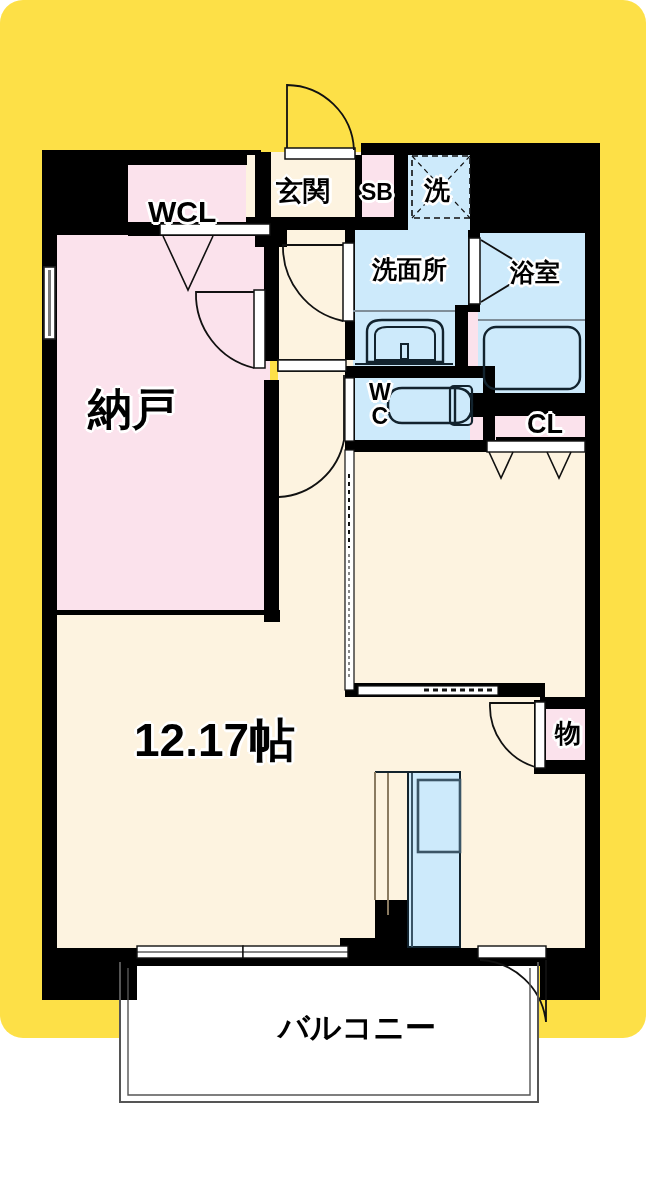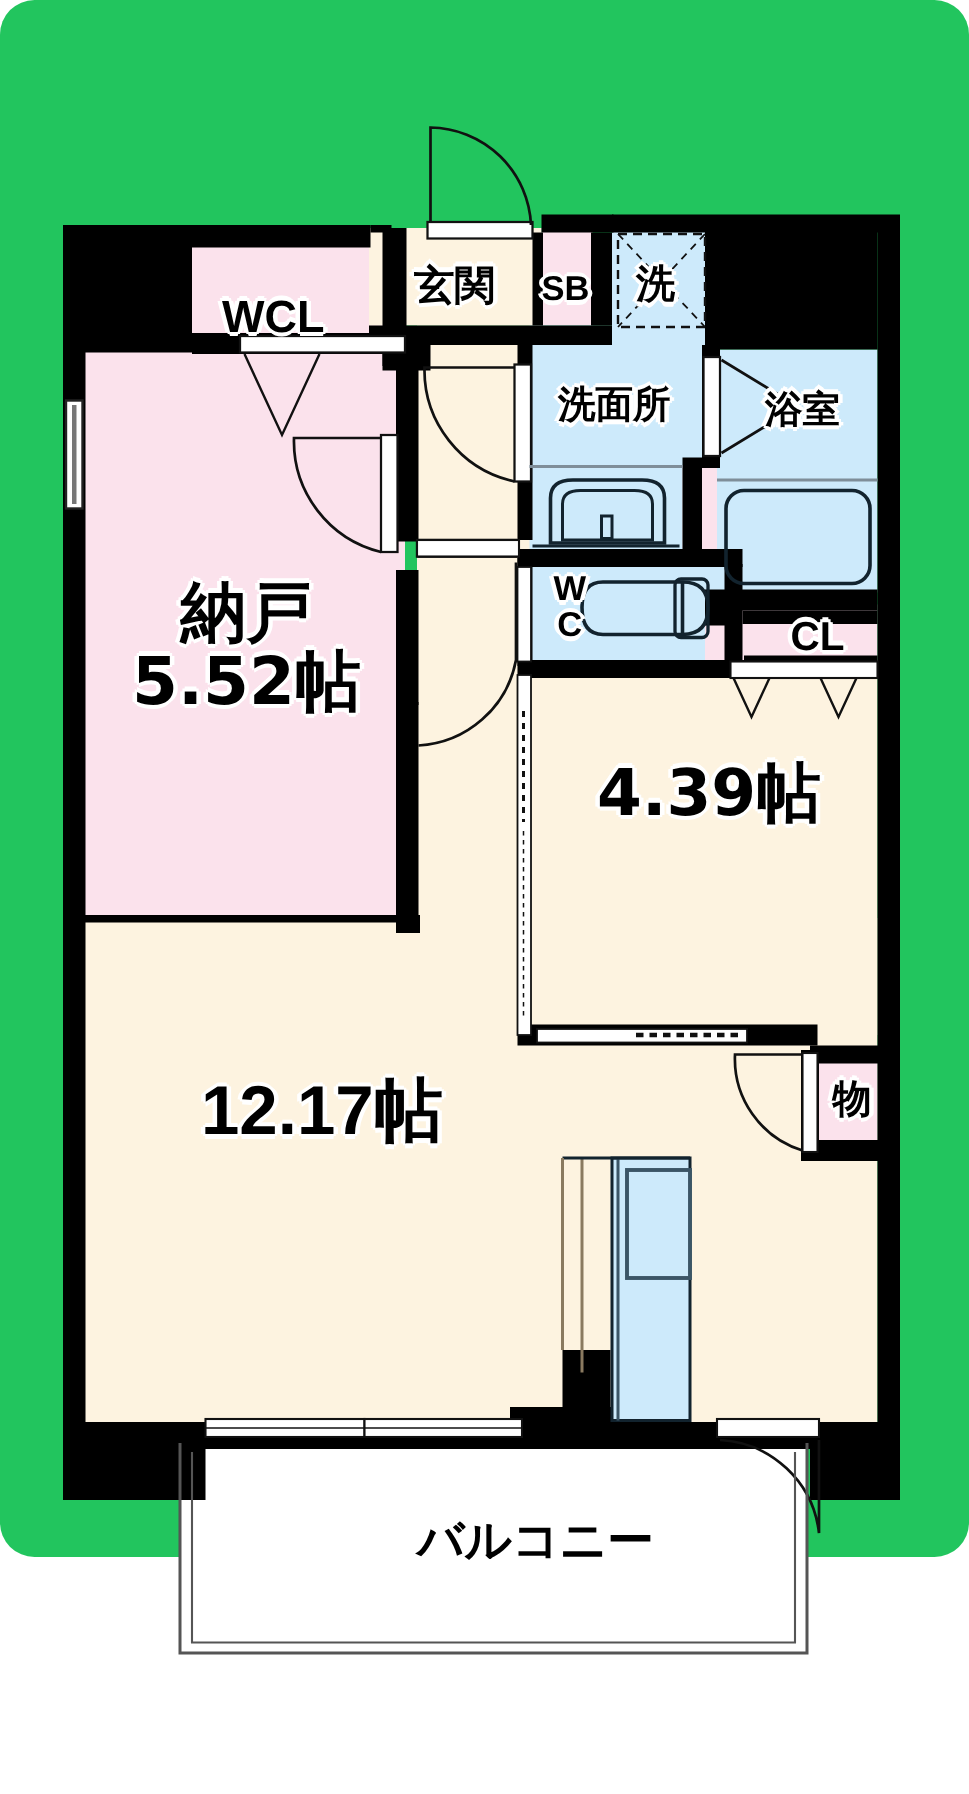--- a/index.html
+++ b/index.html
@@ -11,21 +11,21 @@
   body {
     width: 646px;
     height: 1196px;
     font-family: "Liberation Sans", "DejaVu Sans", sans-serif;
     overflow: hidden;
   }
   #plan-root {
     position: relative;
     width: 646px;
     height: 1038px;
-    background: #22c55e;
+    background: #fde047;
     border-radius: 23px;
   }
   #plan-svg {
     position: absolute;
     left: 0;
     top: 0;
     width: 646px;
     height: 1196px;
     display: block;
   }
@@ -276,27 +276,27 @@
         <line x1="412" y1="772" x2="412" y2="947" stroke="#3b5566" stroke-width="2"></line>
         <path d="M 388 772 L 388 915" fill="none" stroke="#8a7a60" stroke-width="2"></path>
         <path d="M 375 772 L 460 772" fill="none" stroke="#12232e" stroke-width="2"></path>
         <path d="M 375 772 L 375 900" fill="none" stroke="#8a7a60" stroke-width="2"></path>
       </g>
     </g>
   </svg>
 
   <div id="labels">
       <div class="lbl halo" style="left: 148px; top: 197px; font-size: 30px; font-family: &quot;Liberation Sans&quot;, &quot;DejaVu Sans&quot;, sans-serif; letter-spacing: 0px;"><span class="l1">WCL</span></div>
-      <div class="lbl halo" style="left: 88px; top: 387px; font-size: 44px; font-family: &quot;DejaVu Sans&quot;, &quot;Liberation Sans&quot;, sans-serif;"><span class="l1">納戸</span><span class="l2" style="margin-top: 2px;">5.52帖</span></div>
+      <div class="lbl halo" style="left: 88px; top: 387px; font-size: 44px; font-family: &quot;DejaVu Sans&quot;, &quot;Liberation Sans&quot;, sans-serif;"><span class="l1">納戸</span></div>
       <div class="lbl halo" style="left: 276px; top: 177px; font-size: 27px; font-family: &quot;DejaVu Sans&quot;, &quot;Liberation Sans&quot;, sans-serif;"><span class="l1">玄関</span></div>
       <div class="lbl halo" style="left: 361px; top: 180px; font-size: 23px; font-family: &quot;Liberation Sans&quot;, &quot;DejaVu Sans&quot;, sans-serif; letter-spacing: 0px; line-height: 1.05;"><span class="l1">SB</span></div>
       <div class="lbl halo" style="left: 424px; top: 177px; font-size: 26px; font-family: &quot;DejaVu Sans&quot;, &quot;Liberation Sans&quot;, sans-serif;"><span class="l1">洗</span></div>
       <div class="lbl halo" style="left: 372px; top: 257px; font-size: 25px; font-family: &quot;DejaVu Sans&quot;, &quot;Liberation Sans&quot;, sans-serif;"><span class="l1">洗面所</span></div>
       <div class="lbl halo" style="left: 510px; top: 260px; font-size: 25px; font-family: &quot;DejaVu Sans&quot;, &quot;Liberation Sans&quot;, sans-serif;"><span class="l1">浴室</span></div>
       <div class="lbl halo" style="left: 369px; top: 380px; font-size: 23px; font-family: &quot;Liberation Sans&quot;, &quot;DejaVu Sans&quot;, sans-serif; letter-spacing: 0px; line-height: 1.05;"><span class="l1">W<br>C</span></div>
       <div class="lbl halo" style="left: 527px; top: 411px; font-size: 27px; font-family: &quot;Liberation Sans&quot;, &quot;DejaVu Sans&quot;, sans-serif; letter-spacing: 0px;"><span class="l1">CL</span></div>
-      <div class="lbl halo" style="left: 398px; top: 506px; font-size: 43px; font-family: &quot;DejaVu Sans&quot;, &quot;Liberation Sans&quot;, sans-serif;"><span class="l2" style="margin-top: 2px;">4.39帖</span></div>
+      <div class="lbl halo" style="left: 398px; top: 506px; font-size: 43px; font-family: &quot;DejaVu Sans&quot;, &quot;Liberation Sans&quot;, sans-serif;"></div>
       <div class="lbl halo" style="left: 555px; top: 720px; font-size: 26px; font-family: &quot;DejaVu Sans&quot;, &quot;Liberation Sans&quot;, sans-serif;"><span class="l1">物</span></div>
       <div class="lbl halo" style="left: 134px; top: 715px; font-size: 46px; font-family: &quot;Liberation Sans&quot;, &quot;DejaVu Sans&quot;, sans-serif; letter-spacing: 0px;"><span class="l2" style="margin-top: 2px; text-align: center;">12.17帖</span></div>
       <div class="lbl halo" style="left: 278px; top: 1012px; font-size: 31px; font-family: &quot;DejaVu Sans&quot;, &quot;Liberation Sans&quot;, sans-serif;"><span class="l1">バルコニー</span></div>
     </div>
 
 </div>
 
 </body></html>

